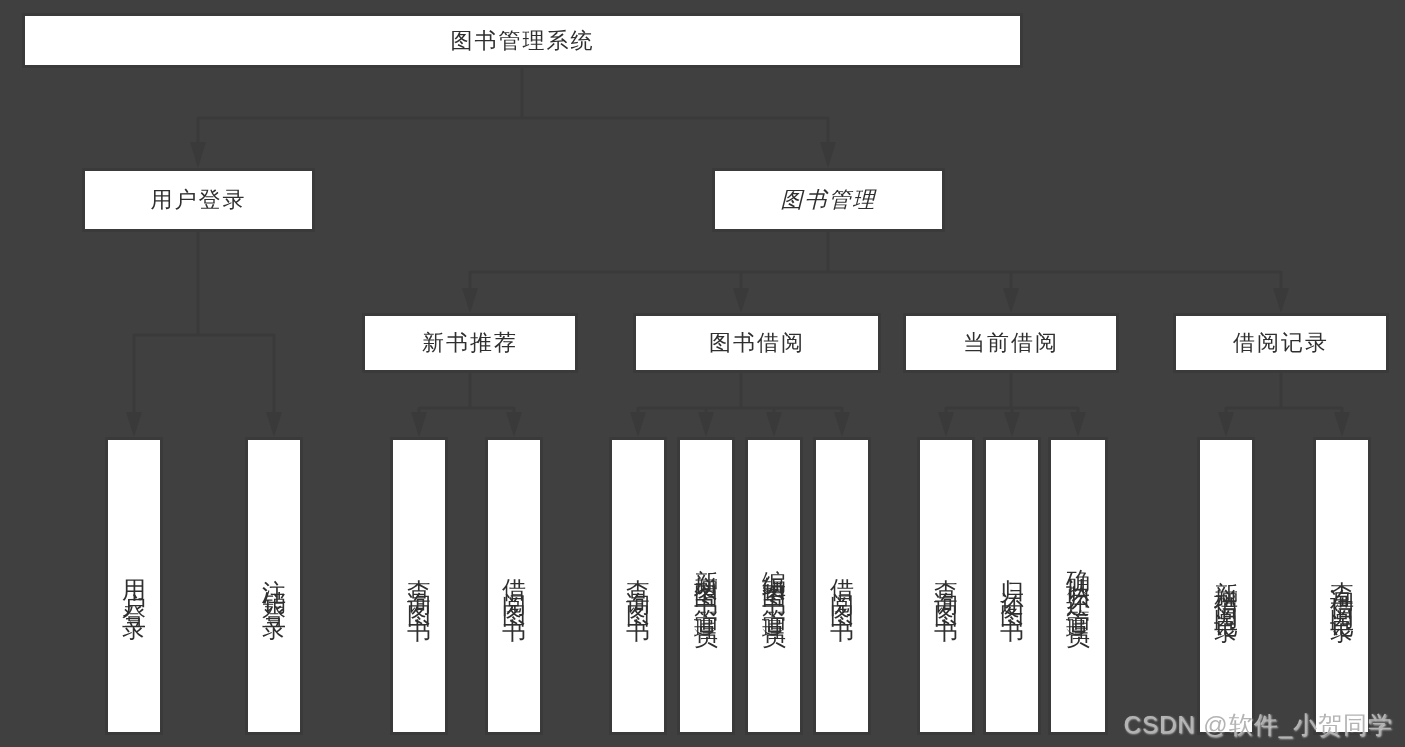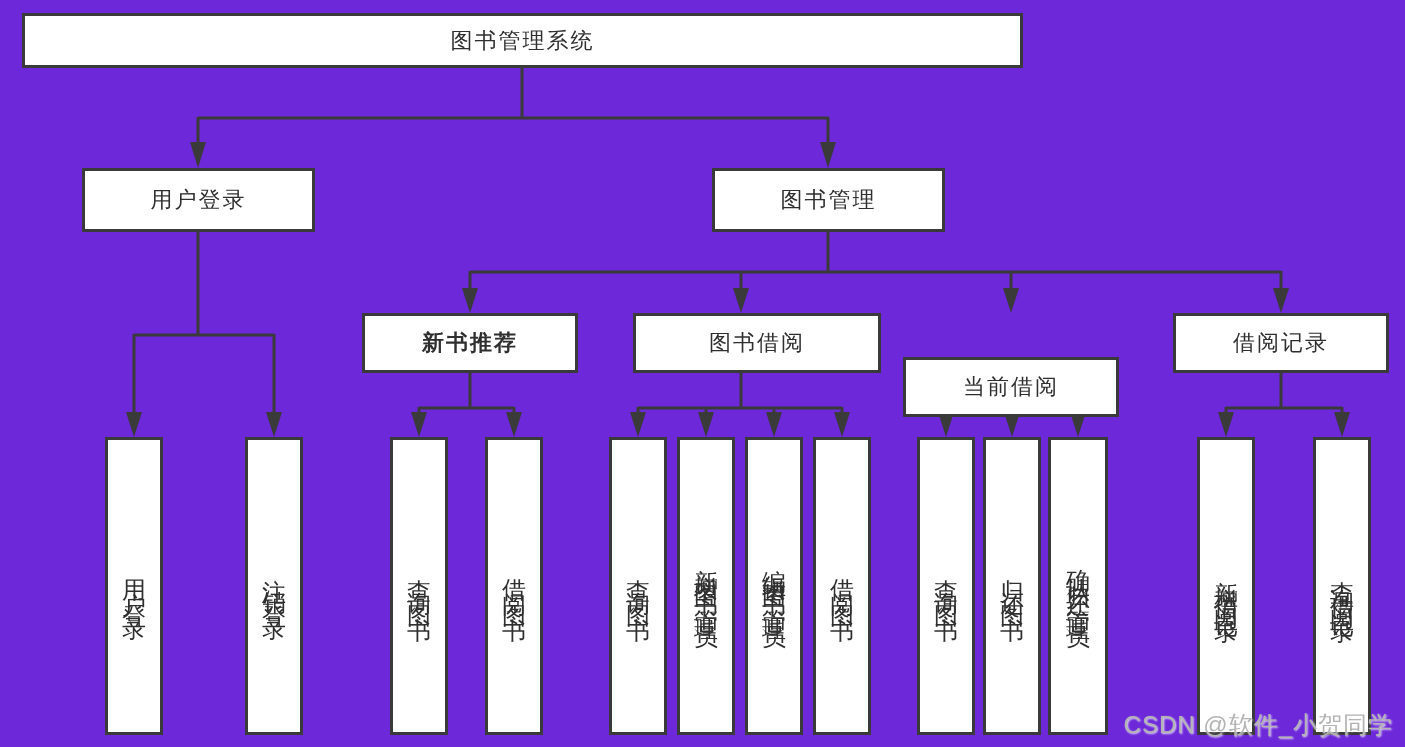--- a/index.html
+++ b/index.html
@@ -5,21 +5,21 @@
   html, body {
     margin: 0;
     padding: 0;
     background: #ffffff;
     font-family: "Liberation Sans", "DejaVu Sans", sans-serif;
   }
   .canvas {
     position: relative;
     width: 1405px;
     height: 747px;
-    background: #6d28d9;
+    background: #404040;
     overflow: hidden;
   }
   .connectors {
     position: absolute;
     left: 0;
     top: 0;
     z-index: 1;
   }
   .box {
     position: absolute;
@@ -126,25 +126,25 @@
       <polygon points="1004,412 1020,412 1012,437"></polygon>
       <polygon points="1070,412 1086,412 1078,437"></polygon>
       <polygon points="1218,412 1234,412 1226,437"></polygon>
       <polygon points="1334,412 1350,412 1342,437"></polygon>
     </g>
   </svg>
 
   <div class="box h" style="left:22px; top:13px; width:1001px; height:55px;">图书管理系统</div>
 
   <div class="box h" style="left:82px; top:168px; width:233px; height:64px;">用户登录</div>
-  <div class="box h" style="left:712px; top:168px; width:233px; height:64px;">图书管理</div>
+  <div class="box h" style="left:712px; top:168px; width:233px; height:64px;font-style:italic;">图书管理</div>
 
-  <div class="box h" style="left:362px; top:313px; width:216px; height:60px;font-weight:bold;">新书推荐</div>
+  <div class="box h" style="left:362px; top:313px; width:216px; height:60px;">新书推荐</div>
   <div class="box h" style="left:633px; top:313px; width:248px; height:60px;">图书借阅</div>
-  <div class="box h" style="left:903px; top:313px; width:216px; height:60px;margin-top:44px;">当前借阅</div>
+  <div class="box h" style="left:903px; top:313px; width:216px; height:60px;">当前借阅</div>
   <div class="box h" style="left:1173px; top:313px; width:216px; height:60px;">借阅记录</div>
 
   <div class="box v wide-gap" style="left:105px; top:437px; width:58px; height:298px;">用户登录</div>
   <div class="box v wide-gap" style="left:245px; top:437px; width:58px; height:298px;">注销登录</div>
 
   <div class="box v wide-gap" style="left:390px; top:437px; width:58px; height:298px;">查询图书</div>
   <div class="box v wide-gap" style="left:485px; top:437px; width:58px; height:298px;">借阅图书</div>
 
   <div class="box v wide-gap" style="left:609px; top:437px; width:58px; height:298px;">查询图书</div>
   <div class="box v" style="left:677px; top:437px; width:58px; height:298px;">新增图书（管理员）</div>

